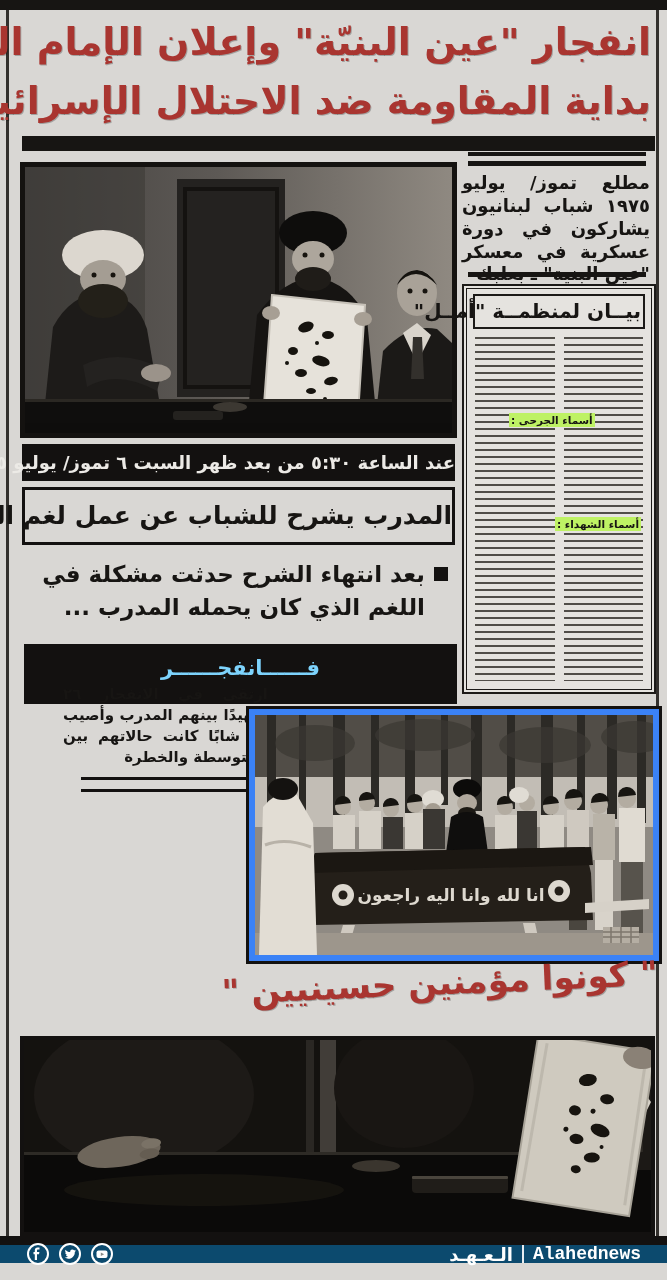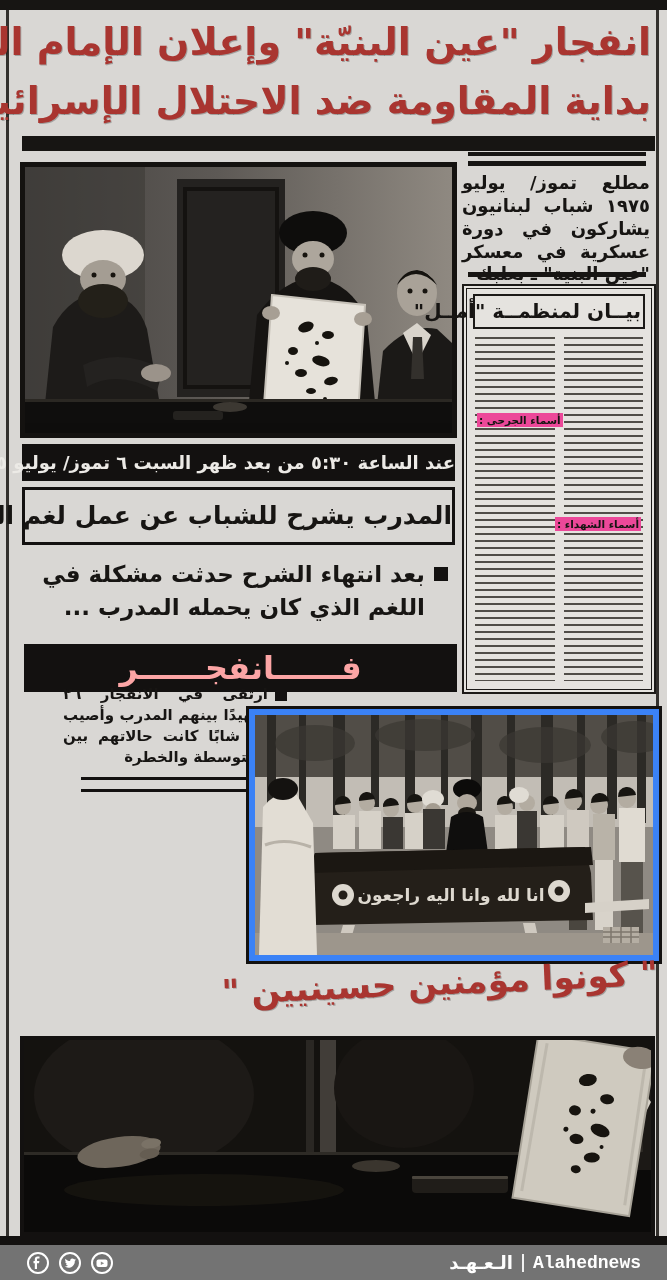--- a/index.html
+++ b/index.html
@@ -28,54 +28,54 @@
   
   #clipping{left:462px;top:284px;width:194px;height:410px;background:#e5e3df;
     border:2px solid #1c1a18;box-sizing:border-box;padding:2px;}
   #clip-inner{border:1px solid #1c1a18;width:100%;height:100%;box-sizing:border-box;
     display:flex;flex-direction:column;}
   #clip-title{border:2px solid #1c1a18;margin:5px 6px 4px 6px;padding:3px 2px;
     text-align:center;font-weight:bold;font-size:20px;line-height:1.25;letter-spacing:-1px;white-space:nowrap;}
   #clip-cols{position:relative;flex:1;display:flex;gap:9px;margin:4px 8px 8px 8px;}
   .clip-col{flex:1;background-image:repeating-linear-gradient(to bottom,
       #504d48 0px,#504d48 2px,transparent 2px,transparent 7px);}
-  .clip-sub{position:absolute;font-size:10.5px;font-weight:bold;background:#ec4899;
-    padding:1px 2px;white-space:nowrap;}
+  .clip-sub{position:absolute;font-size:10.5px;font-weight:bold;background:#bef264;
+    padding:1px 2px;white-space:nowrap;margin-left:32px;}
   #sub-wounded{left:2px;top:76px;}
   #sub-martyrs{right:2px;top:180px;}
   
   #time-bar{left:22px;top:444px;width:433px;height:37px;background:#131110;color:#eceae6;
     font-weight:bold;font-size:18px;text-align:center;line-height:37px;white-space:nowrap;box-sizing:border-box;}
   #trainer-box{left:22px;top:487px;width:433px;height:58px;border:3px solid #131110;
     box-sizing:border-box;text-align:center;font-weight:bold;font-size:25px;line-height:52px;
     letter-spacing:-1px;white-space:nowrap;}
   
   #problem{left:28px;top:558px;width:420px;display:flex;gap:9px;font-size:23px;
     font-weight:bold;line-height:1.45;letter-spacing:-0.5px;}
   .sq{flex:0 0 auto;width:14px;height:14px;background:#131110;margin-top:9px;}
-  #explosion-bar{left:24px;top:644px;width:433px;height:48px;background:#131110;color:#fca5a5;
-    text-align:center;font-weight:bold;font-size:32px;line-height:48px;}
+  #explosion-bar{left:24px;top:644px;width:433px;height:60px;background:#131110;color:#7dd3fc;
+    text-align:center;font-weight:bold;font-size:21px;line-height:48px;}
   
   #bullet-list{left:20px;top:684px;width:224px;margin-left:43px;}
   .bullet-item{display:flex;gap:7px;font-size:15px;font-weight:bold;line-height:1.4;
     text-align:justify;text-align-last:right;}
   .bullet-item .sq{width:12px;height:12px;margin-top:5px;}
   .divider{border-top:3px solid #131110;width:200px;margin:9px 6px 9px auto;}
   
   #photo2{left:246px;top:706px;width:398px;height:240px;background:#3b82f6;
     border:3px solid #131110;padding:6px;}
   
   #quote{left:240px;top:962px;width:418px;text-align:center;color:#a93530;font-weight:bold;
     font-size:34px;transform:rotate(-2.5deg);letter-spacing:-1px;white-space:nowrap;
     text-shadow:1px 1px 0 rgba(0,0,0,.25);}
   
   #photo3{left:20px;top:1036px;width:627px;height:192px;background:#121110;border:4px solid #131110;}
   #rule-bottom{left:0;top:1236px;width:667px;height:9px;background:#131110;}
   
-  #footer{left:0;top:1245px;width:667px;height:35px;background:#737373;direction:ltr;
+  #footer{left:0;top:1245px;width:667px;height:18px;background:#0c4a6e;direction:ltr;
     display:flex;align-items:center;justify-content:space-between;padding:0 26px;box-sizing:border-box;}
   #social{display:flex;gap:8px;align-items:center;}
   #brand{display:flex;align-items:center;gap:9px;color:#fff;}
   #brand-ar{font-weight:bold;font-size:18px;direction:rtl;letter-spacing:1px;}
   #brand-sep{width:2px;height:18px;background:#fff;opacity:.9;}
   #brand-en{font-weight:bold;font-size:18px;font-family:Liberation Mono, monospace;}
   svg{display:block;}
 </style>
 </head>
 <body>

